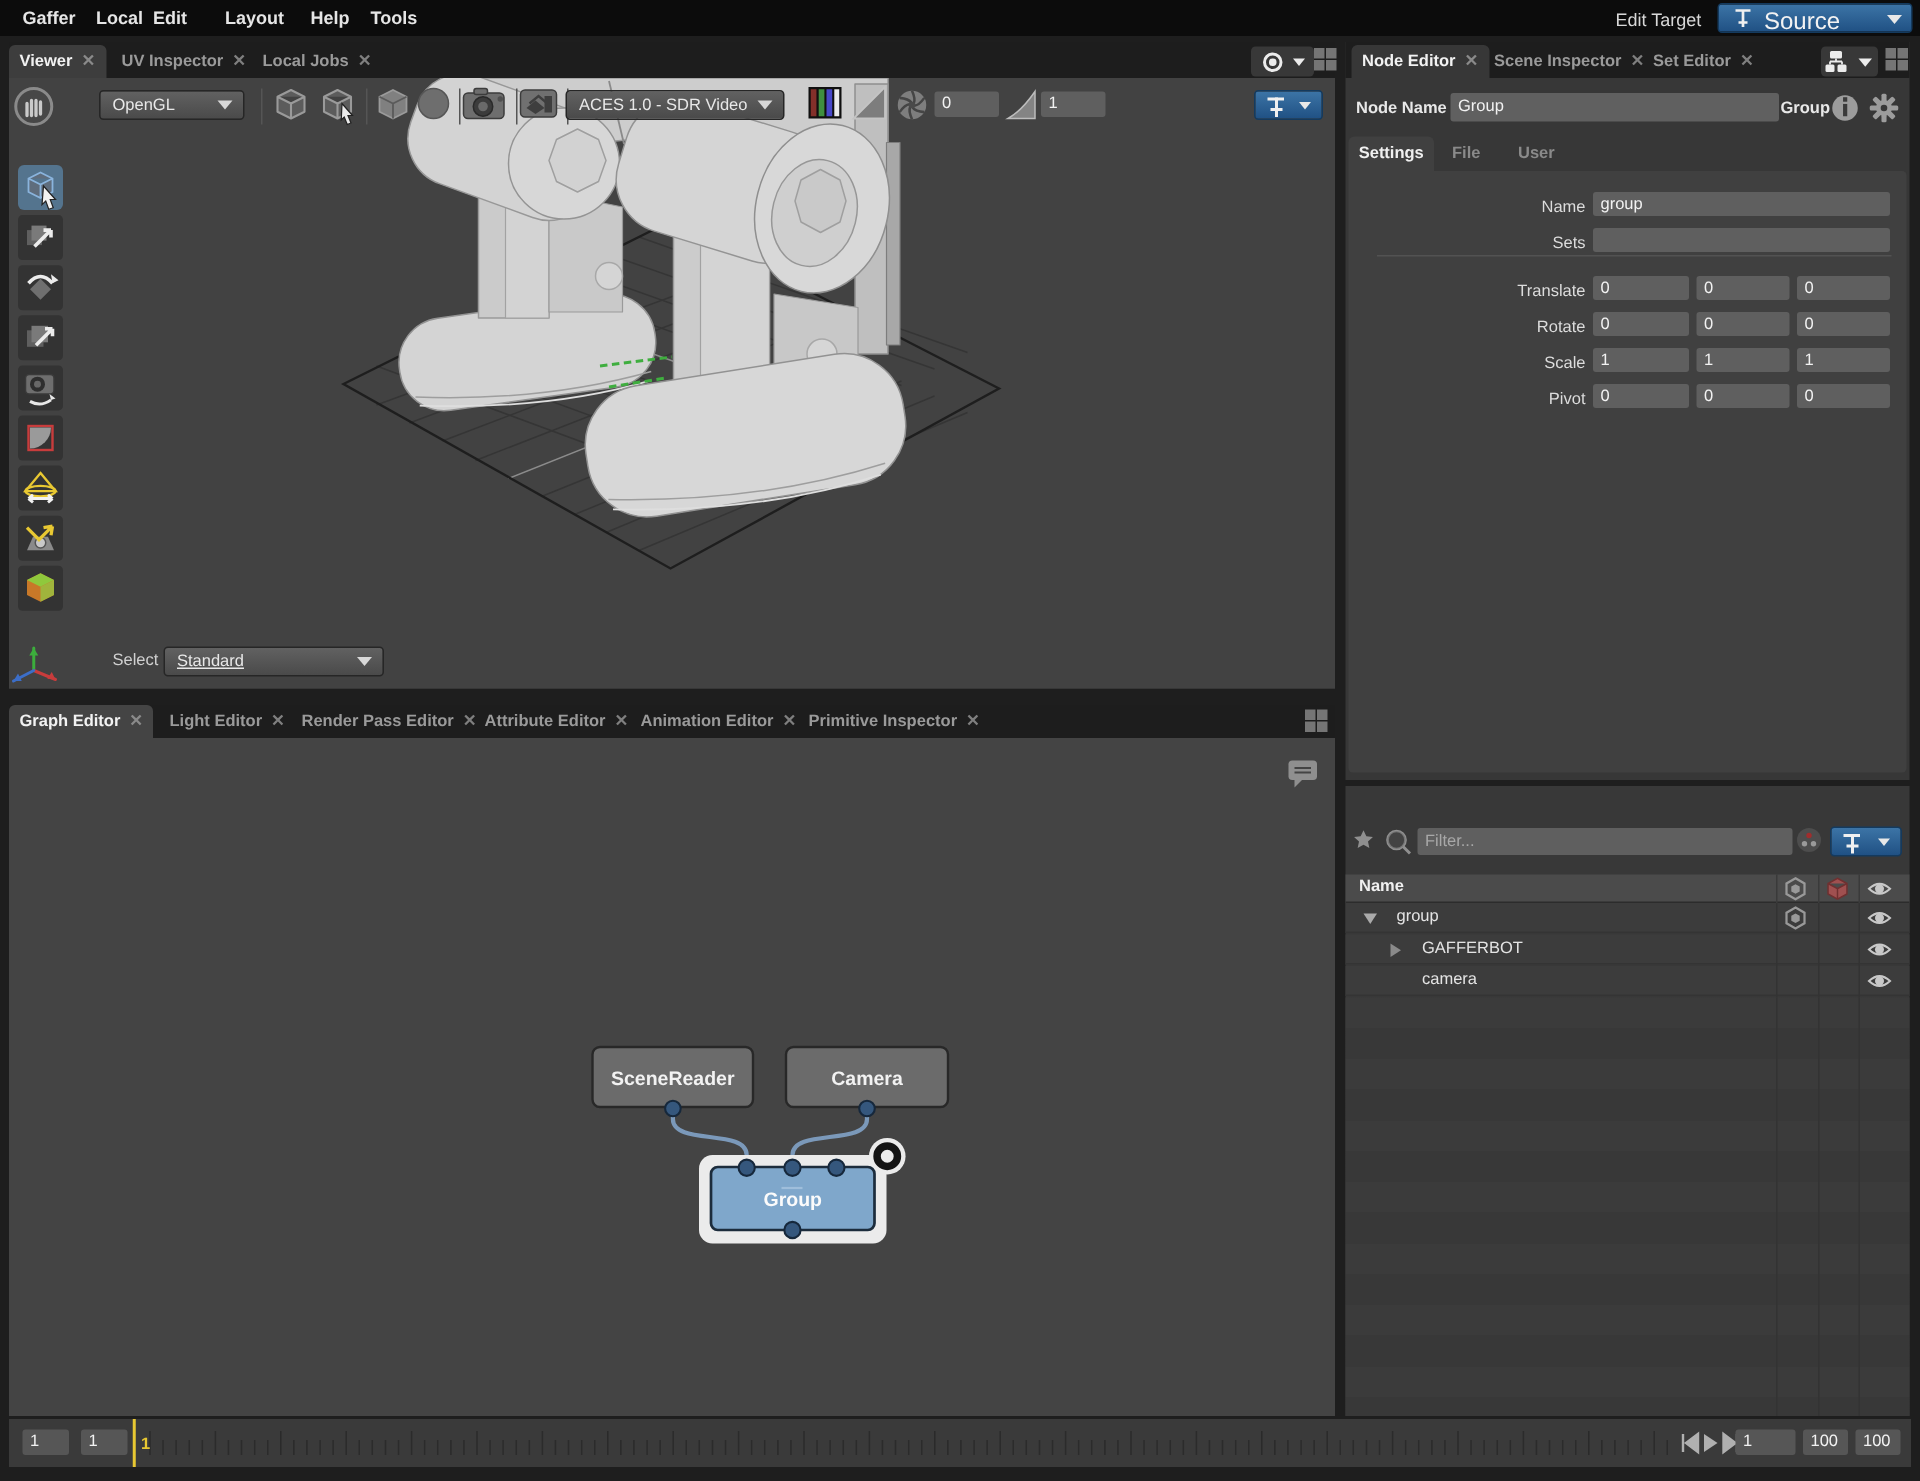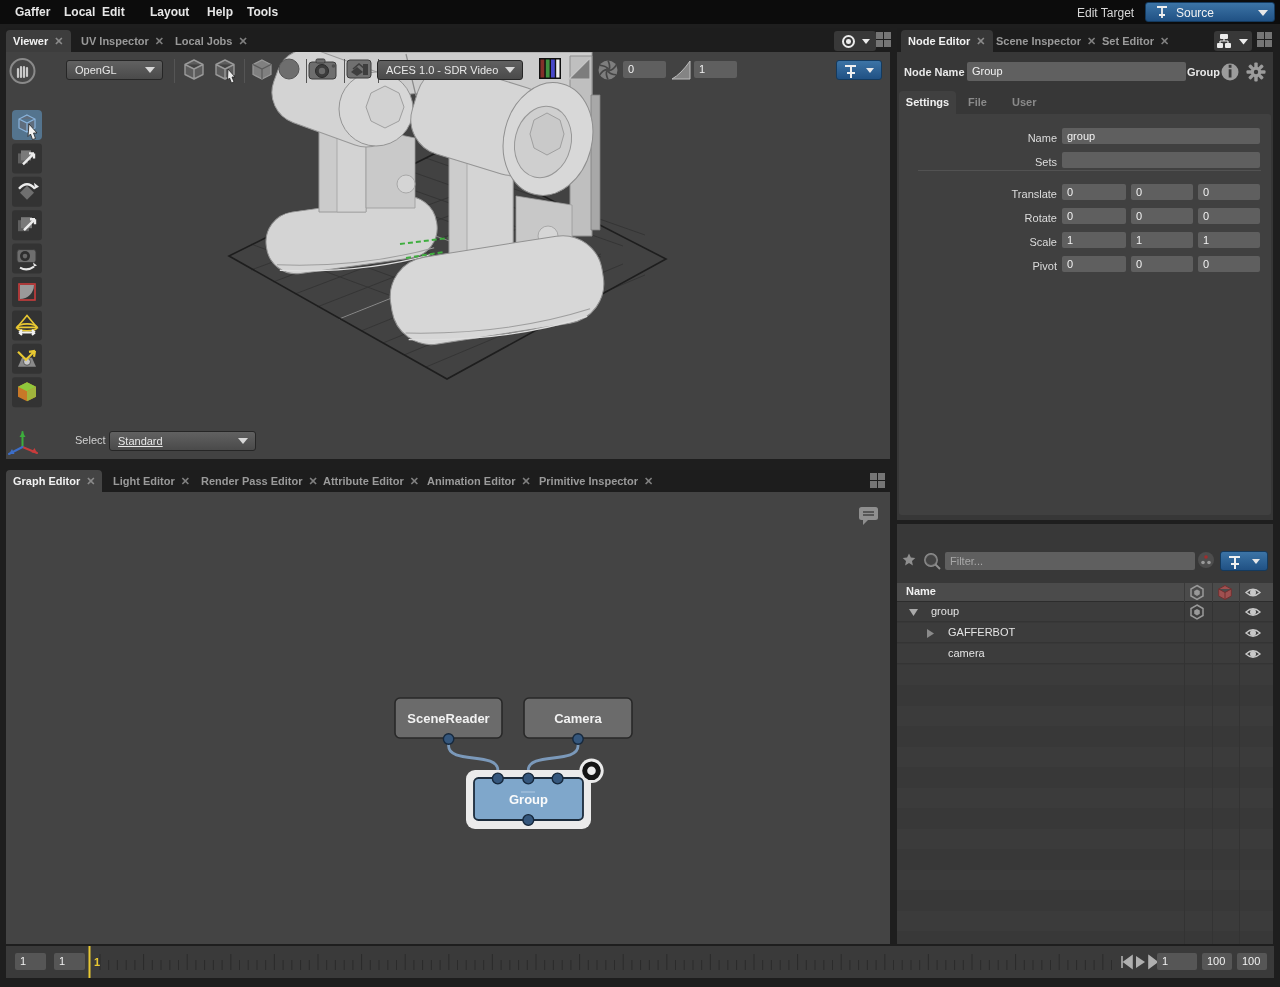--- a/index.html
+++ b/index.html
@@ -46,21 +46,21 @@
     <span class="mi" style="left:64px;">Local</span>
     <span class="mi" style="left:102px;">Edit</span>
     <span class="mi" style="left:150px;">Layout</span>
     <span class="mi" style="left:207px;">Help</span>
     <span class="mi" style="left:247px;">Tools</span>
     <span style="position:absolute; left:1077px; top:6px; font-size:12px; color:#d8d8d8;">Edit Target</span>
     <div class="bluebtn" id="srcbtn" style="left:1145px; top:2px; width:130px; height:20px;">
       <svg width="18" height="18" style="position:absolute;left:7px;top:0px;">
         <path d="M4 4 h10 M9 4 v8 M6 12 h6 M9 12 v3" stroke="#f0f0f0" stroke-width="1.8" fill="none"></path>
       </svg>
-      <span style="position:absolute; left:30px; top:3px; font-size:12px; color:#f2f2f2;">Source</span>
+      <span style="position:absolute; left:30px; top:3px; font-size:16px; color:#f2f2f2;">Source</span>
       <span style="position:absolute; right:6px; top:7px; width:0; height:0; border-left:5px solid transparent; border-right:5px solid transparent; border-top:6px solid #e8e8e8;"></span>
     </div>
   </div>
 
   <div class="panel" id="viewer" style="left:6px; top:28px; width:884px; height:431px; background:#3d3d3d;">
     <div class="tabstrip">
       <div class="tab active" style="left:0px;">Viewer<span class="x">✕</span></div>
       <div class="tab" style="left:68px;">UV Inspector<span class="x">✕</span></div>
       <div class="tab" style="left:162px;">Local Jobs<span class="x">✕</span></div>
       <div class="menubtn ringbtn" style="left:828px; top:3px; width:42px; height:20px;">

